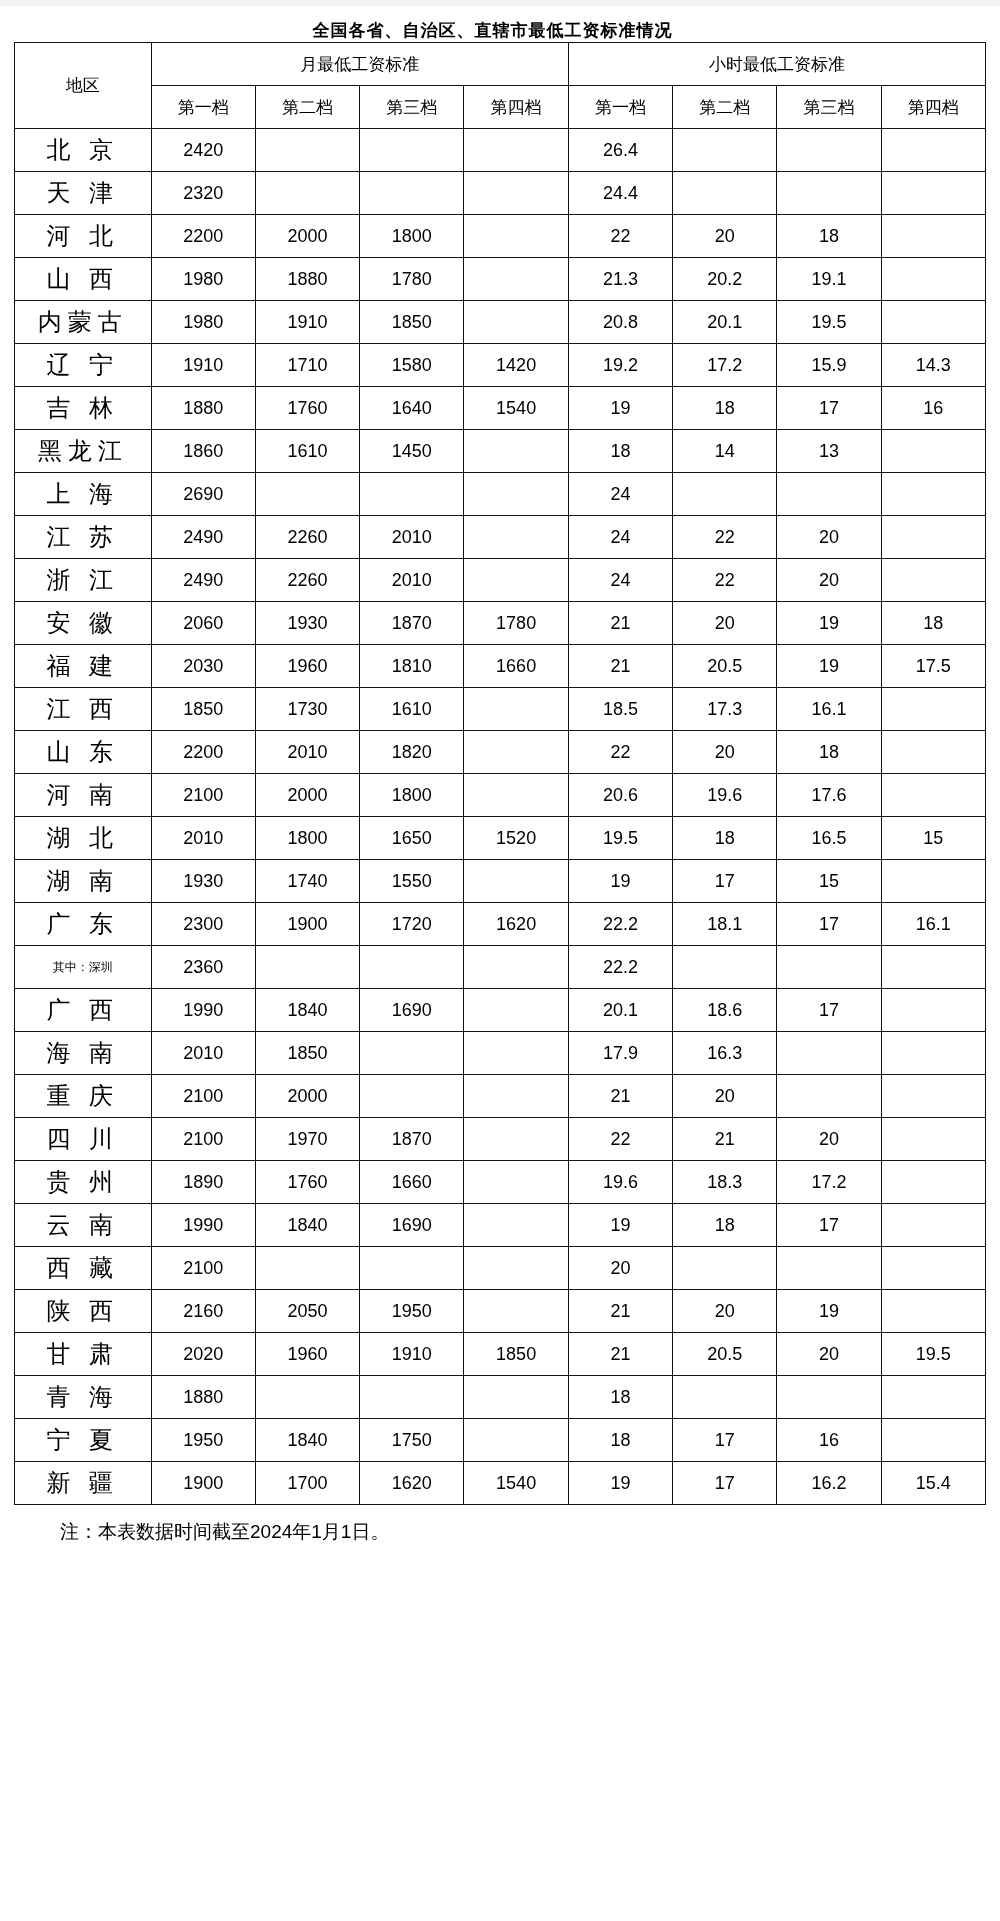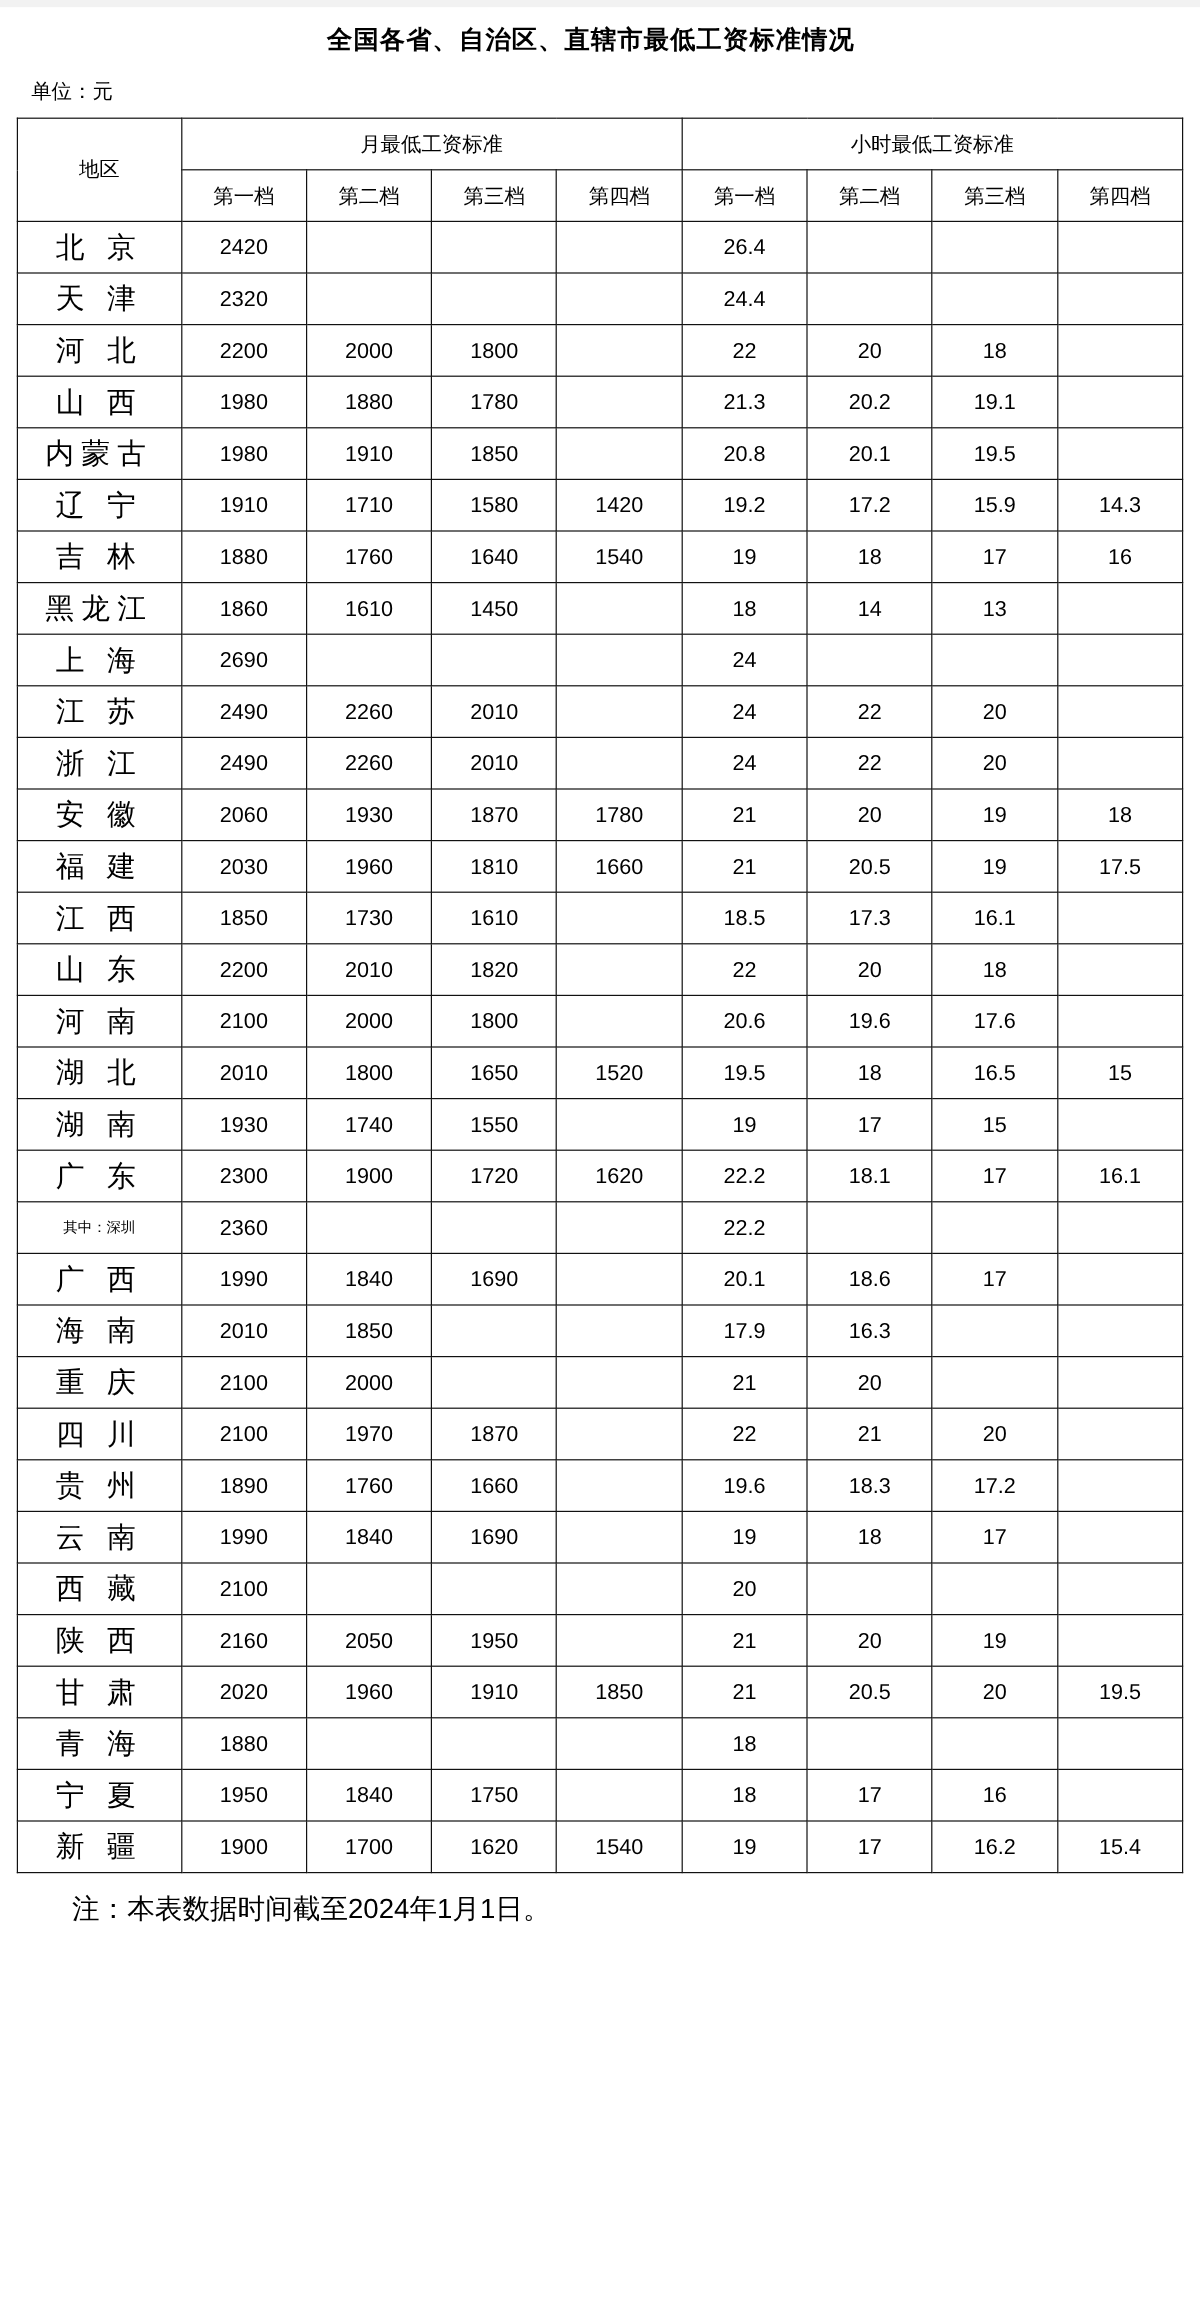--- a/index.html
+++ b/index.html
@@ -19,21 +19,21 @@
     padding: 0;
     position: relative;
   }
   .topbar {
     height: 6px;
     background: #f2f2f2;
     width: 100%;
   }
   .doc-title {
     text-align: center;
-    font-size: 21px;
+    font-size: 17px;
     font-weight: bold;
     letter-spacing: 1px;
     margin: 14px 15px 0 0;
     padding: 0 40px;
     line-height: 1.3;
   }
   .unit-line {
     font-size: 17px;
     margin: 18px 0 10px 26px;
   }
@@ -82,35 +82,34 @@
     padding-left: 6px;
   }
   td.region.tight {
     letter-spacing: 0px;
     font-size: 12px;
   }
   td.val {
     font-size: 18px;
   }
   .note {
-    font-size: 23px;
+    font-size: 19px;
     margin: 14px 0 0 60px;
   }
   .bottom-space { height: 26px; }
 </style>
 </head>
 <body>
 
 <div class="page">
 
   <div class="topbar"></div>
 
   <h1 class="doc-title">全国各省、自治区、直辖市最低工资标准情况</h1>
 
-  <div class="unit-line">单位：元</div>
 
   <div class="table-wrap">
     <table class="wage">
       <colgroup>
         <col class="c-region">
         <col class="c-m1">
           <col class="c-m2">
           <col class="c-m3">
           <col class="c-m4">
         <col class="c-h1">

